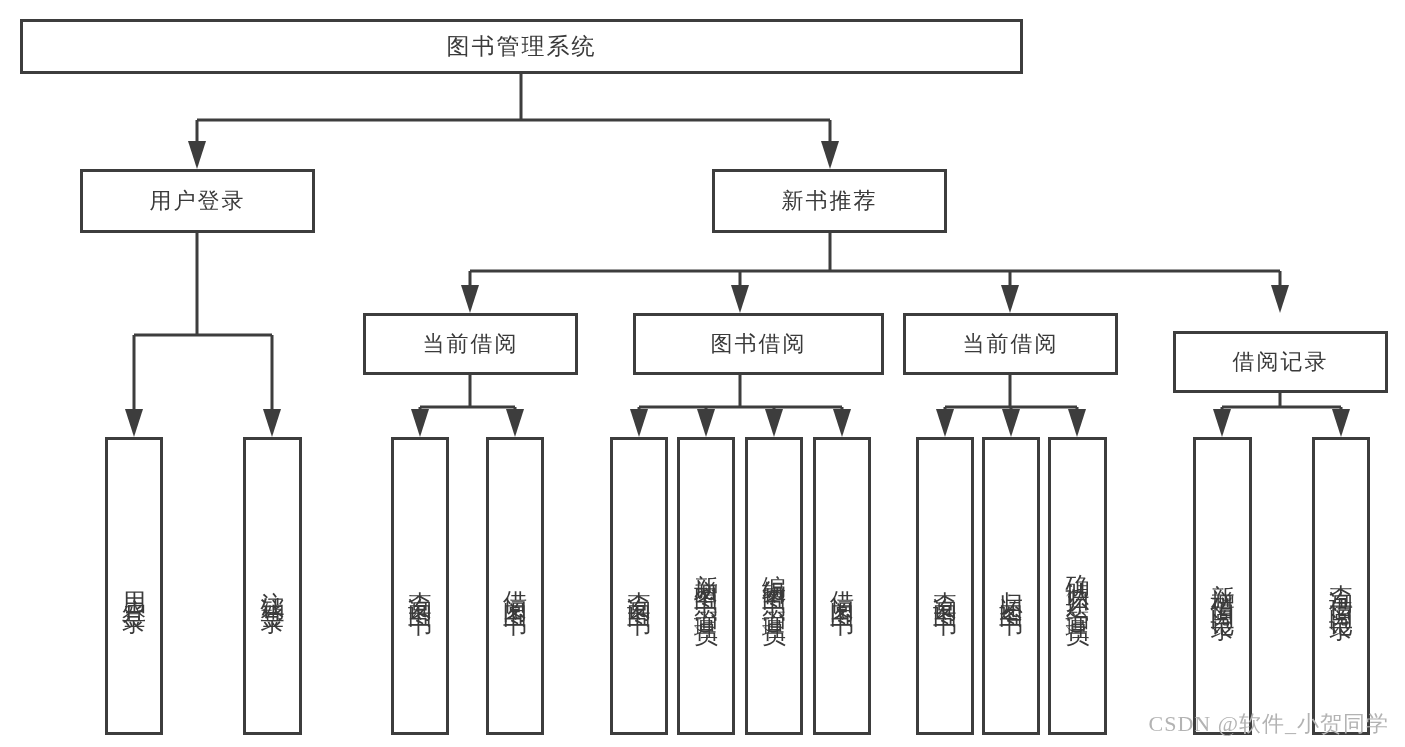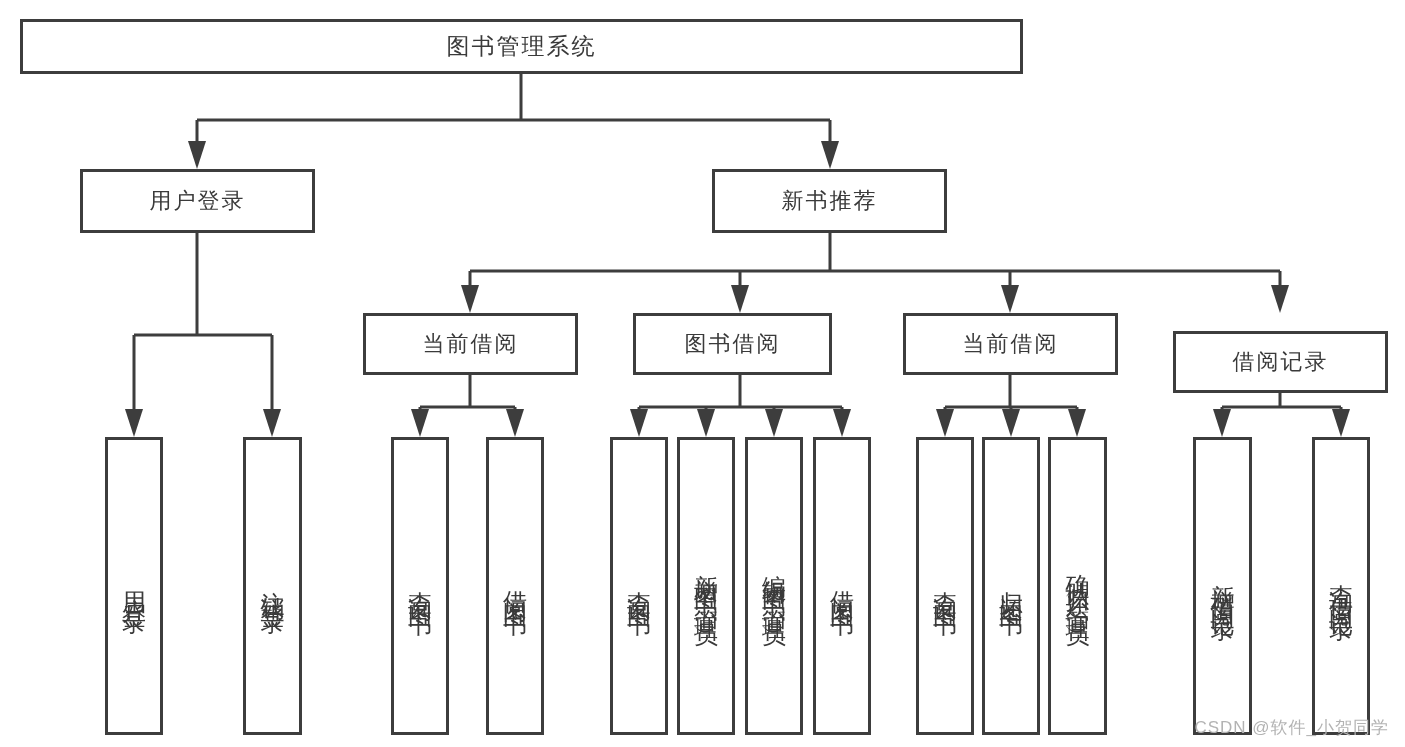--- a/index.html
+++ b/index.html
@@ -52,24 +52,25 @@
     text-orientation: mixed;
     font-size: 24px;
     line-height: 1;
     letter-spacing: 7px;
     white-space: nowrap;
   }
   .watermark {
     position: absolute;
     right: 16px;
     bottom: 8px;
-    font-size: 17px;
+    font-size: 22px;
     color: var(--watermark);
     letter-spacing: 1px;
     white-space: nowrap;
+    font-family: Liberation Serif, serif;
   }
 </style>
 </head>
 <body>
 
 <div class="stage">
 
   <svg class="connectors" viewBox="0 0 1405 747" xmlns="http://www.w3.org/2000/svg">
 
     <path d="M521 68 V120 M197 120 H830 M197 120 V145 M830 120 V145"></path>
@@ -113,21 +114,21 @@
   <div class="node h-node" style="left:80px; top:169px; width:235px; height:64px;">
     <span class="label">用户登录</span>
   </div>
   <div class="node h-node" style="left:712px; top:169px; width:235px; height:64px;">
     <span class="label">新书推荐</span>
   </div>
 
   <div class="node h-node" style="left:363px; top:313px; width:215px; height:62px;">
     <span class="label">当前借阅</span>
   </div>
-  <div class="node h-node" style="left:633px; top:313px; width:199px; height:62px;">
+  <div class="node h-node" style="left:633px; top:313px; width:251px; height:62px;">
     <span class="label">图书借阅</span>
   </div>
   <div class="node h-node" style="left:903px; top:313px; width:215px; height:62px;">
     <span class="label">当前借阅</span>
   </div>
   <div class="node h-node" style="left:1173px; top:331px; width:215px; height:62px;">
     <span class="label">借阅记录</span>
   </div>
 
   <div class="node v-node" style="left:105px; top:437px; width:58px; height:298px;">

